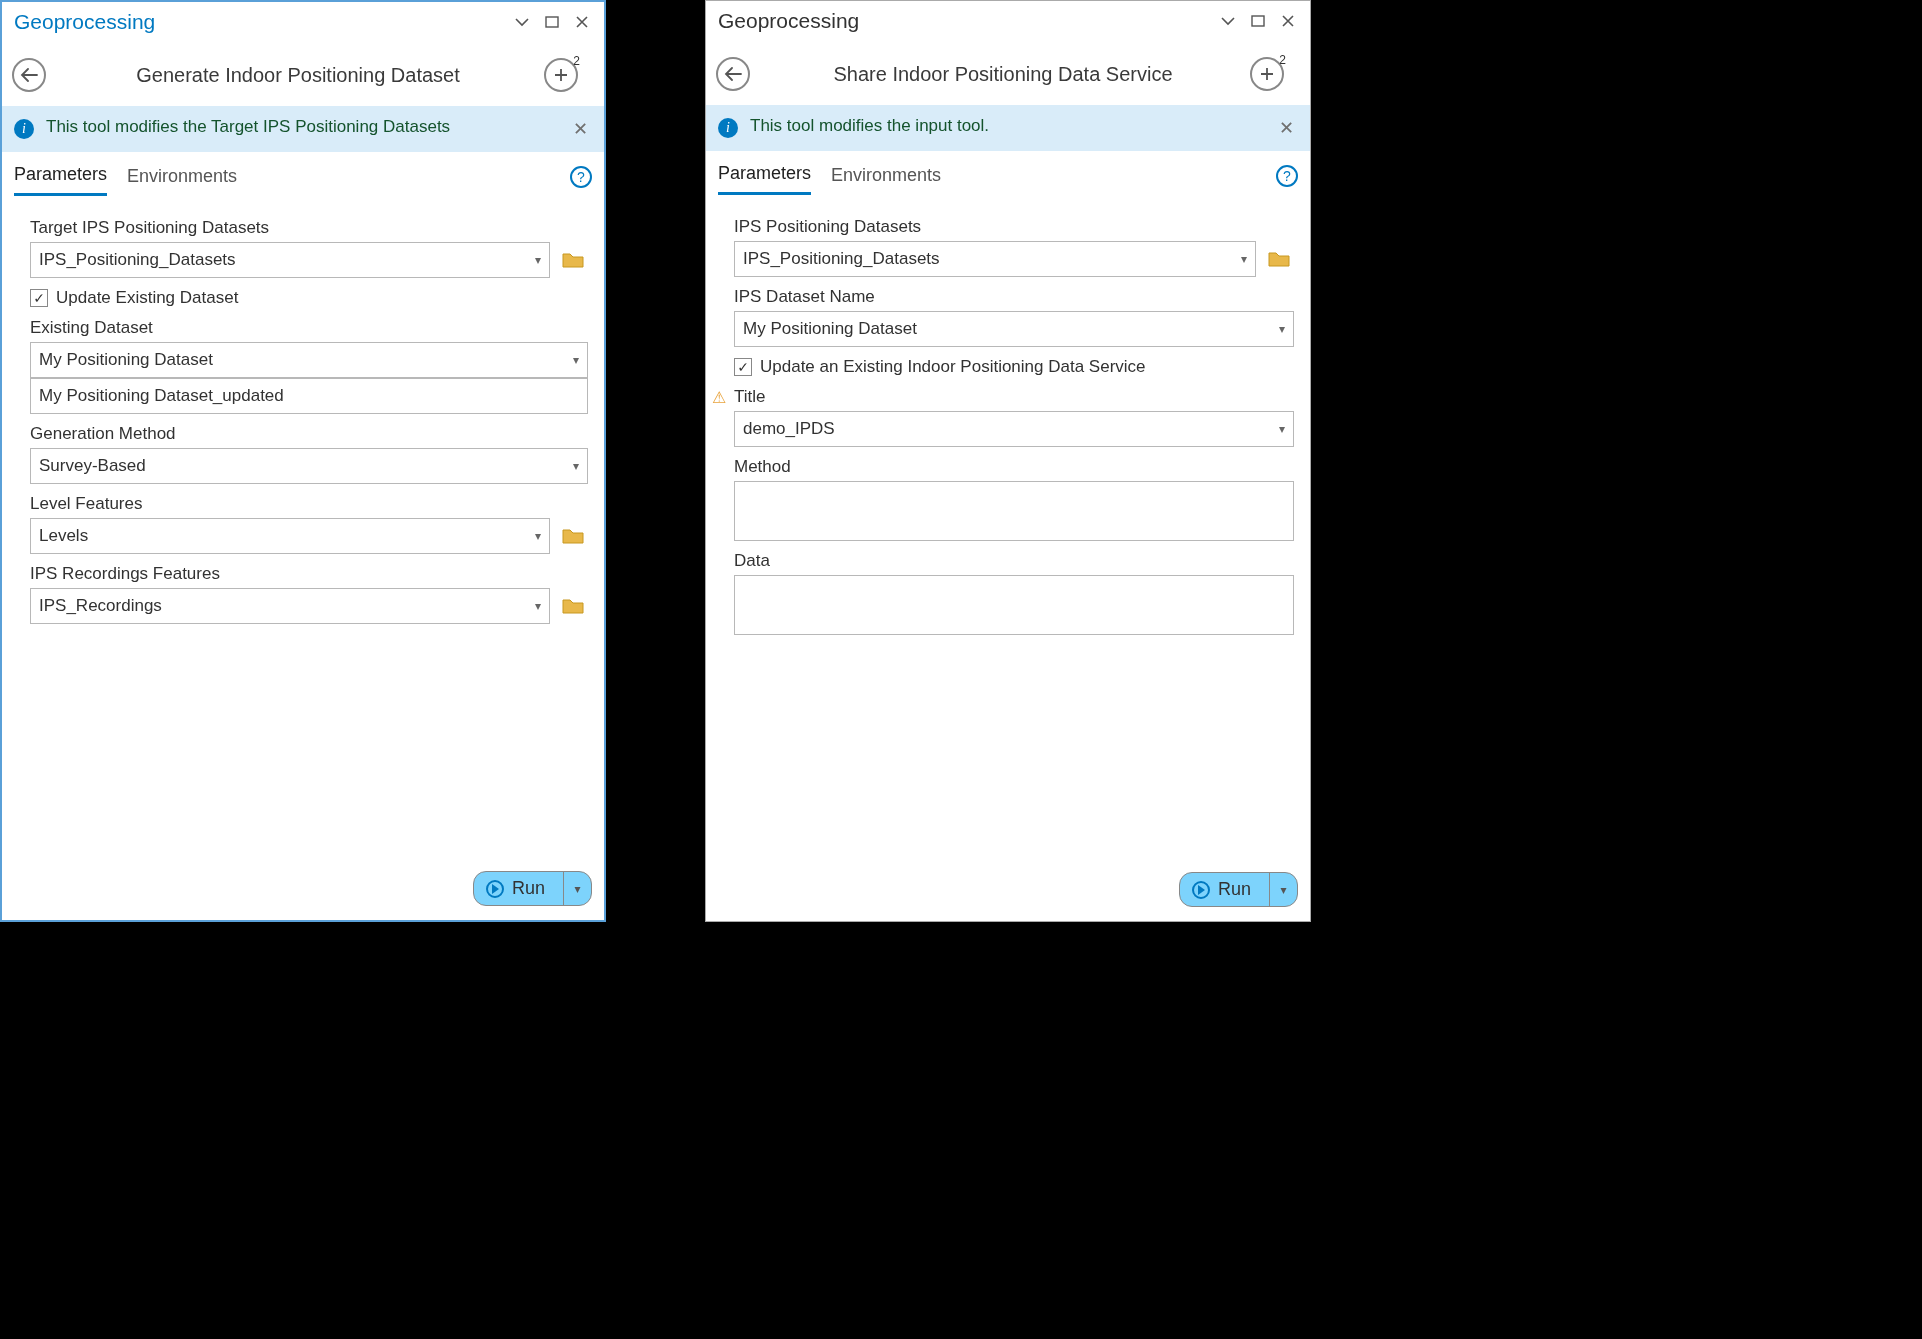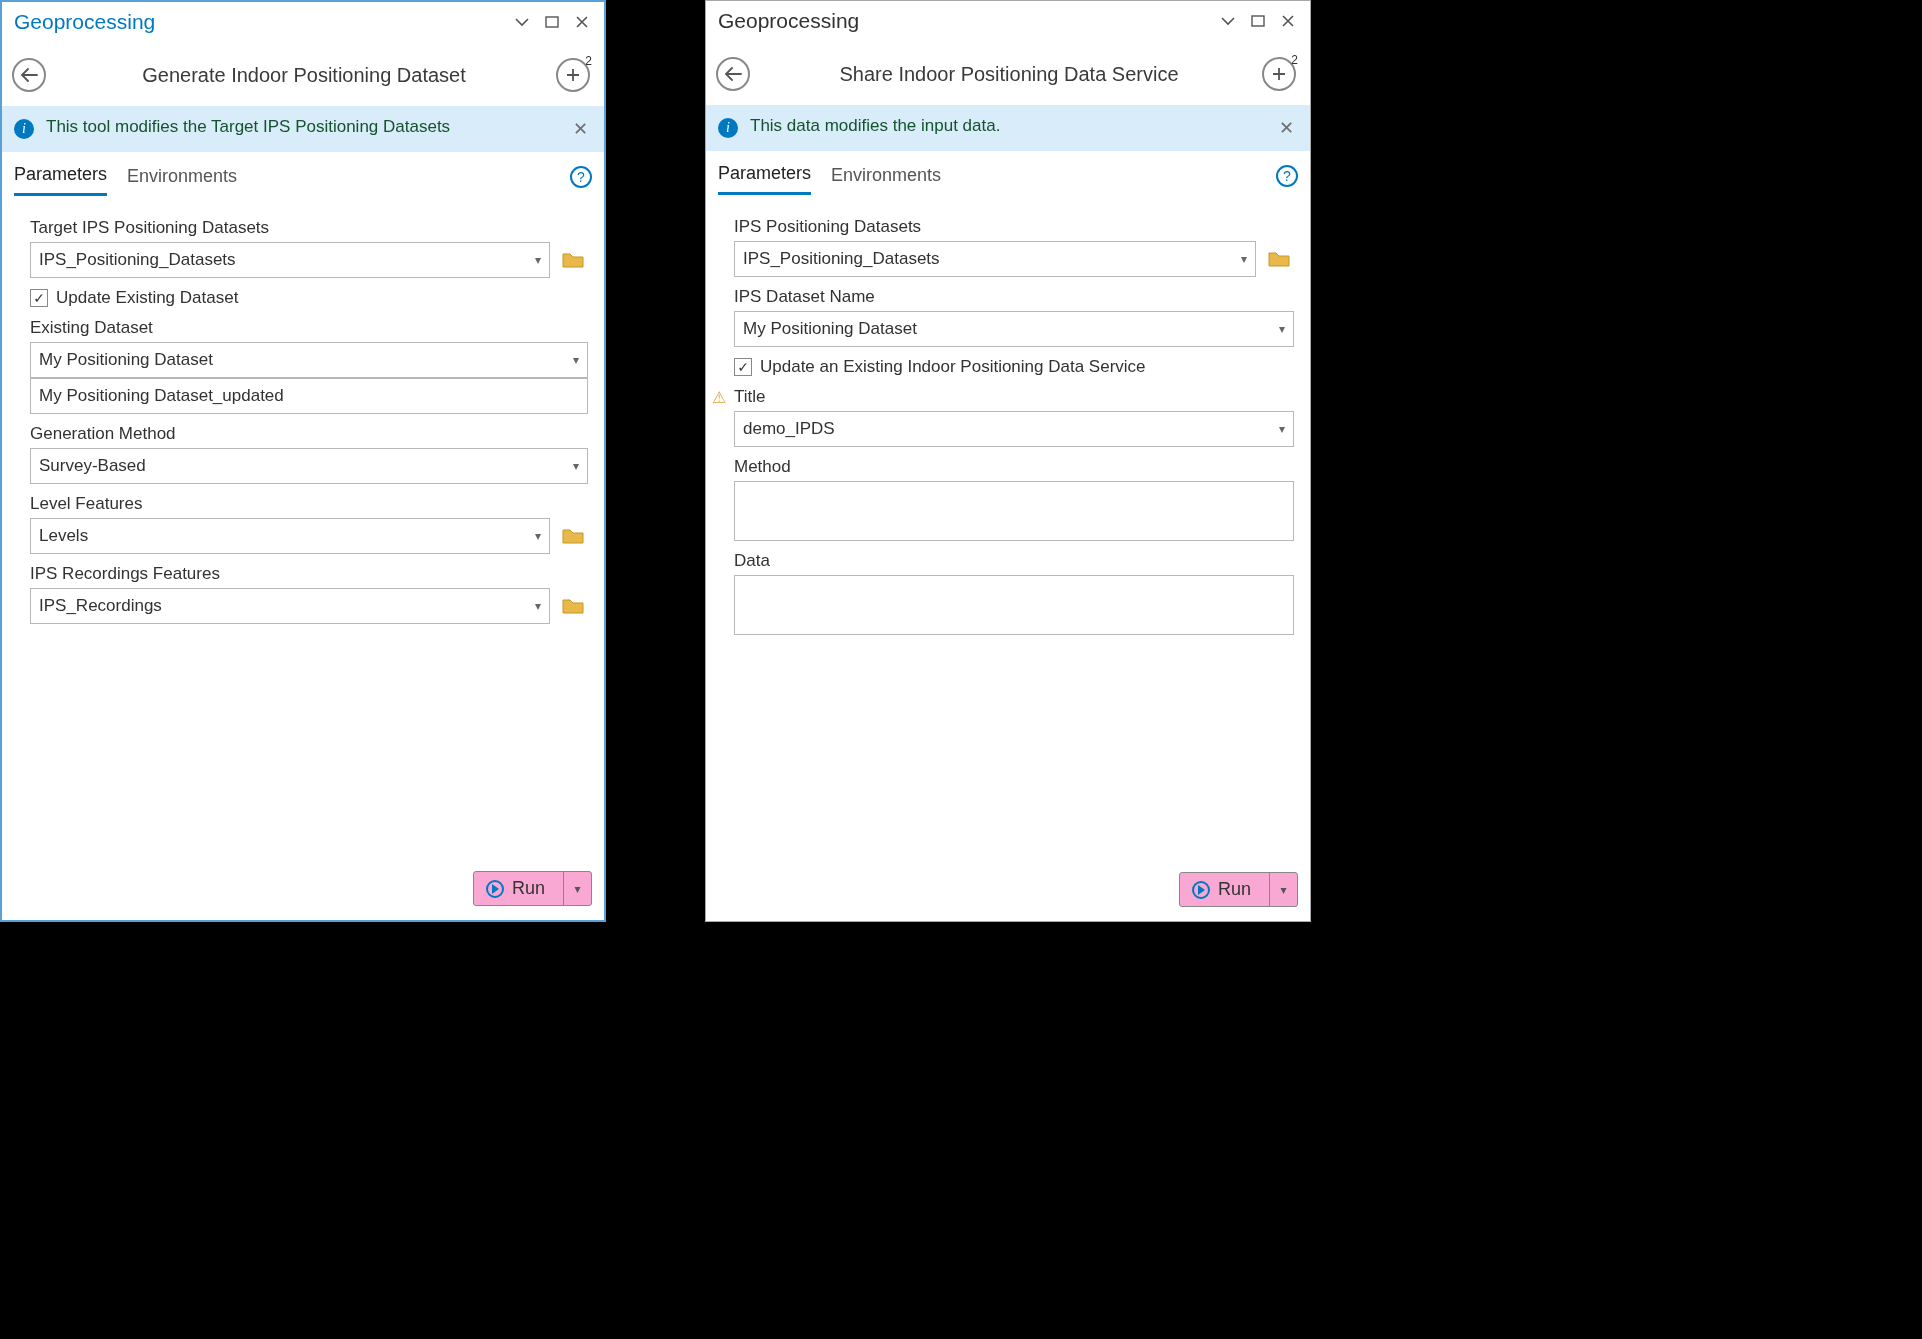--- a/index.html
+++ b/index.html
@@ -44,21 +44,21 @@
   .titlebar .title-text { flex: 1; }
   .winbtn {
     width: 24px; height: 24px;
     display: flex; align-items: center; justify-content: center;
     margin-left: 6px;
     color: #555;
   }
   .toolheader {
     display: flex;
     align-items: center;
-    padding: 6px 14px 14px 10px;
+    padding: 6px 26px 14px 10px;
     justify-content: flex-end;
   }
   .back-btn {
     width: 34px; height: 34px;
     border: 2px solid #888;
     border-radius: 50%;
     display: flex; align-items: center; justify-content: center;
     color: #555;
     margin-right: 14px;
   }
@@ -208,23 +208,23 @@
     background: #fff;
   }
   .footer {
     display: flex;
     justify-content: flex-end;
     padding: 10px 12px 14px 12px;
   }
   .run-wrap {
     display: flex;
     border: 1px solid #888;
-    border-radius: 3px;
+    border-radius: 13px;
     overflow: hidden;
-    background: #f9a8d4;
+    background: #7dd3fc;
   }
   .run-btn {
     display: flex; align-items: center;
     padding: 6px 18px 6px 12px;
     font-size: 18px;
     color: #323232;
     gap: 8px;
   }
   .run-drop {
     width: 28px;
@@ -410,21 +410,21 @@
     <div class="plus-btn">
       <svg width="16" height="16" viewBox="0 0 16 16">
           <path d="M8 2 V14 M2 8 H14" stroke="#555" stroke-width="1.8"></path>
         </svg>
       <span class="plus-badge">2</span>
     </div>
   </div>
 
   <div class="info-banner">
     <div class="info-icon">i</div>
-    <div class="info-text">This data modifies the input data.</div>
+    <div class="info-text">This tool modifies the input tool.</div>
     <div class="info-close">✕</div>
   </div>
 
   <div class="tabs-row">
     <div class="tab active">Parameters</div>
     <div class="tab">Environments</div>
     <div class="help-btn">?</div>
   </div>
 
   <div class="body">

